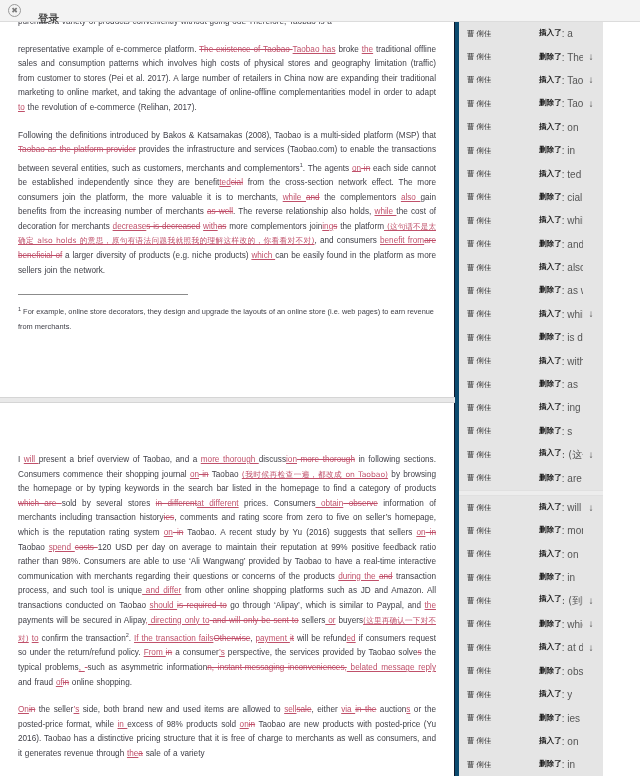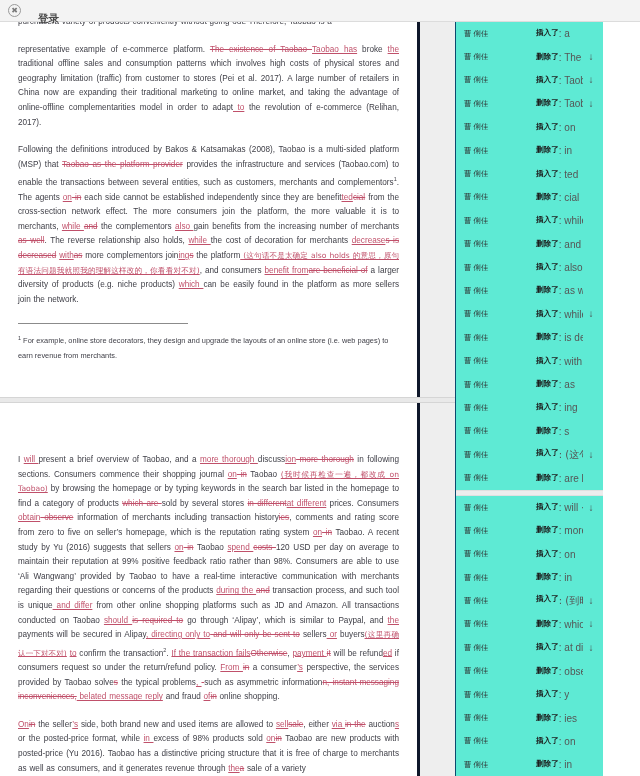--- a/index.html
+++ b/index.html
@@ -36,22 +36,22 @@
     font-size: 10.5px; color: #4a4a4a; font-weight: bold;
     cursor: pointer; flex: 0 0 auto; padding-left: 8px; margin-top: 16px;
   }
 
   
   .doc-area {
     position: absolute; top: 22px; left: 0; width: 455px; height: 754px;
     background: #eeeeee; overflow: hidden;
   }
   .page {
-    position: relative; background: #ffffff; width: 420px;
-    border-right: 3px solid #0f172a;
+    position: relative; background: #ffffff; width: 455px;
+    border-right: 1px solid #0f172a;
     padding: 0 18px;
   }
   .page-1 { height: 375px; overflow: hidden; }
   .page-gap { height: 6px; background: #e9e9e9; width: 455px;
               border-top: 1px solid #d5d5d5; border-bottom: 1px solid #d5d5d5; }
   .page-2 { height: 380px; overflow: hidden; padding-top: 50px; }
 
   p.body {
     margin: 0 0 13px 0;
     font-family: "Liberation Sans", sans-serif;
@@ -71,21 +71,21 @@
 
   .fn-rule { width: 170px; height: 0; border-top: 1px solid #8b8b8b; margin: 16px 0 7px 0; }
   p.footnote {
     margin: 0; font-size: 7.4px; line-height: 14px; color: #3e3e46;
     text-align: left;
   }
 
   
   .rev-panel {
     position: absolute; top: 22px; left: 455px; width: 148px; height: 754px;
-    background: #5eead4; border-left: 1px solid #0c4a6e;
+    background: #e5e5e5; border-left: 4px solid #0c4a6e;
     overflow: hidden;
   }
   .rev-row {
     display: flex; align-items: center;
     height: 23.4px; padding: 0 6px 0 8px;
     font-size: 7px; color: #3a3a3a;
   }
   .rev-author {
     flex: 0 0 72px; color: #2e2e2e; font-size: 7.3px;
     font-family: "DejaVu Sans", sans-serif;

